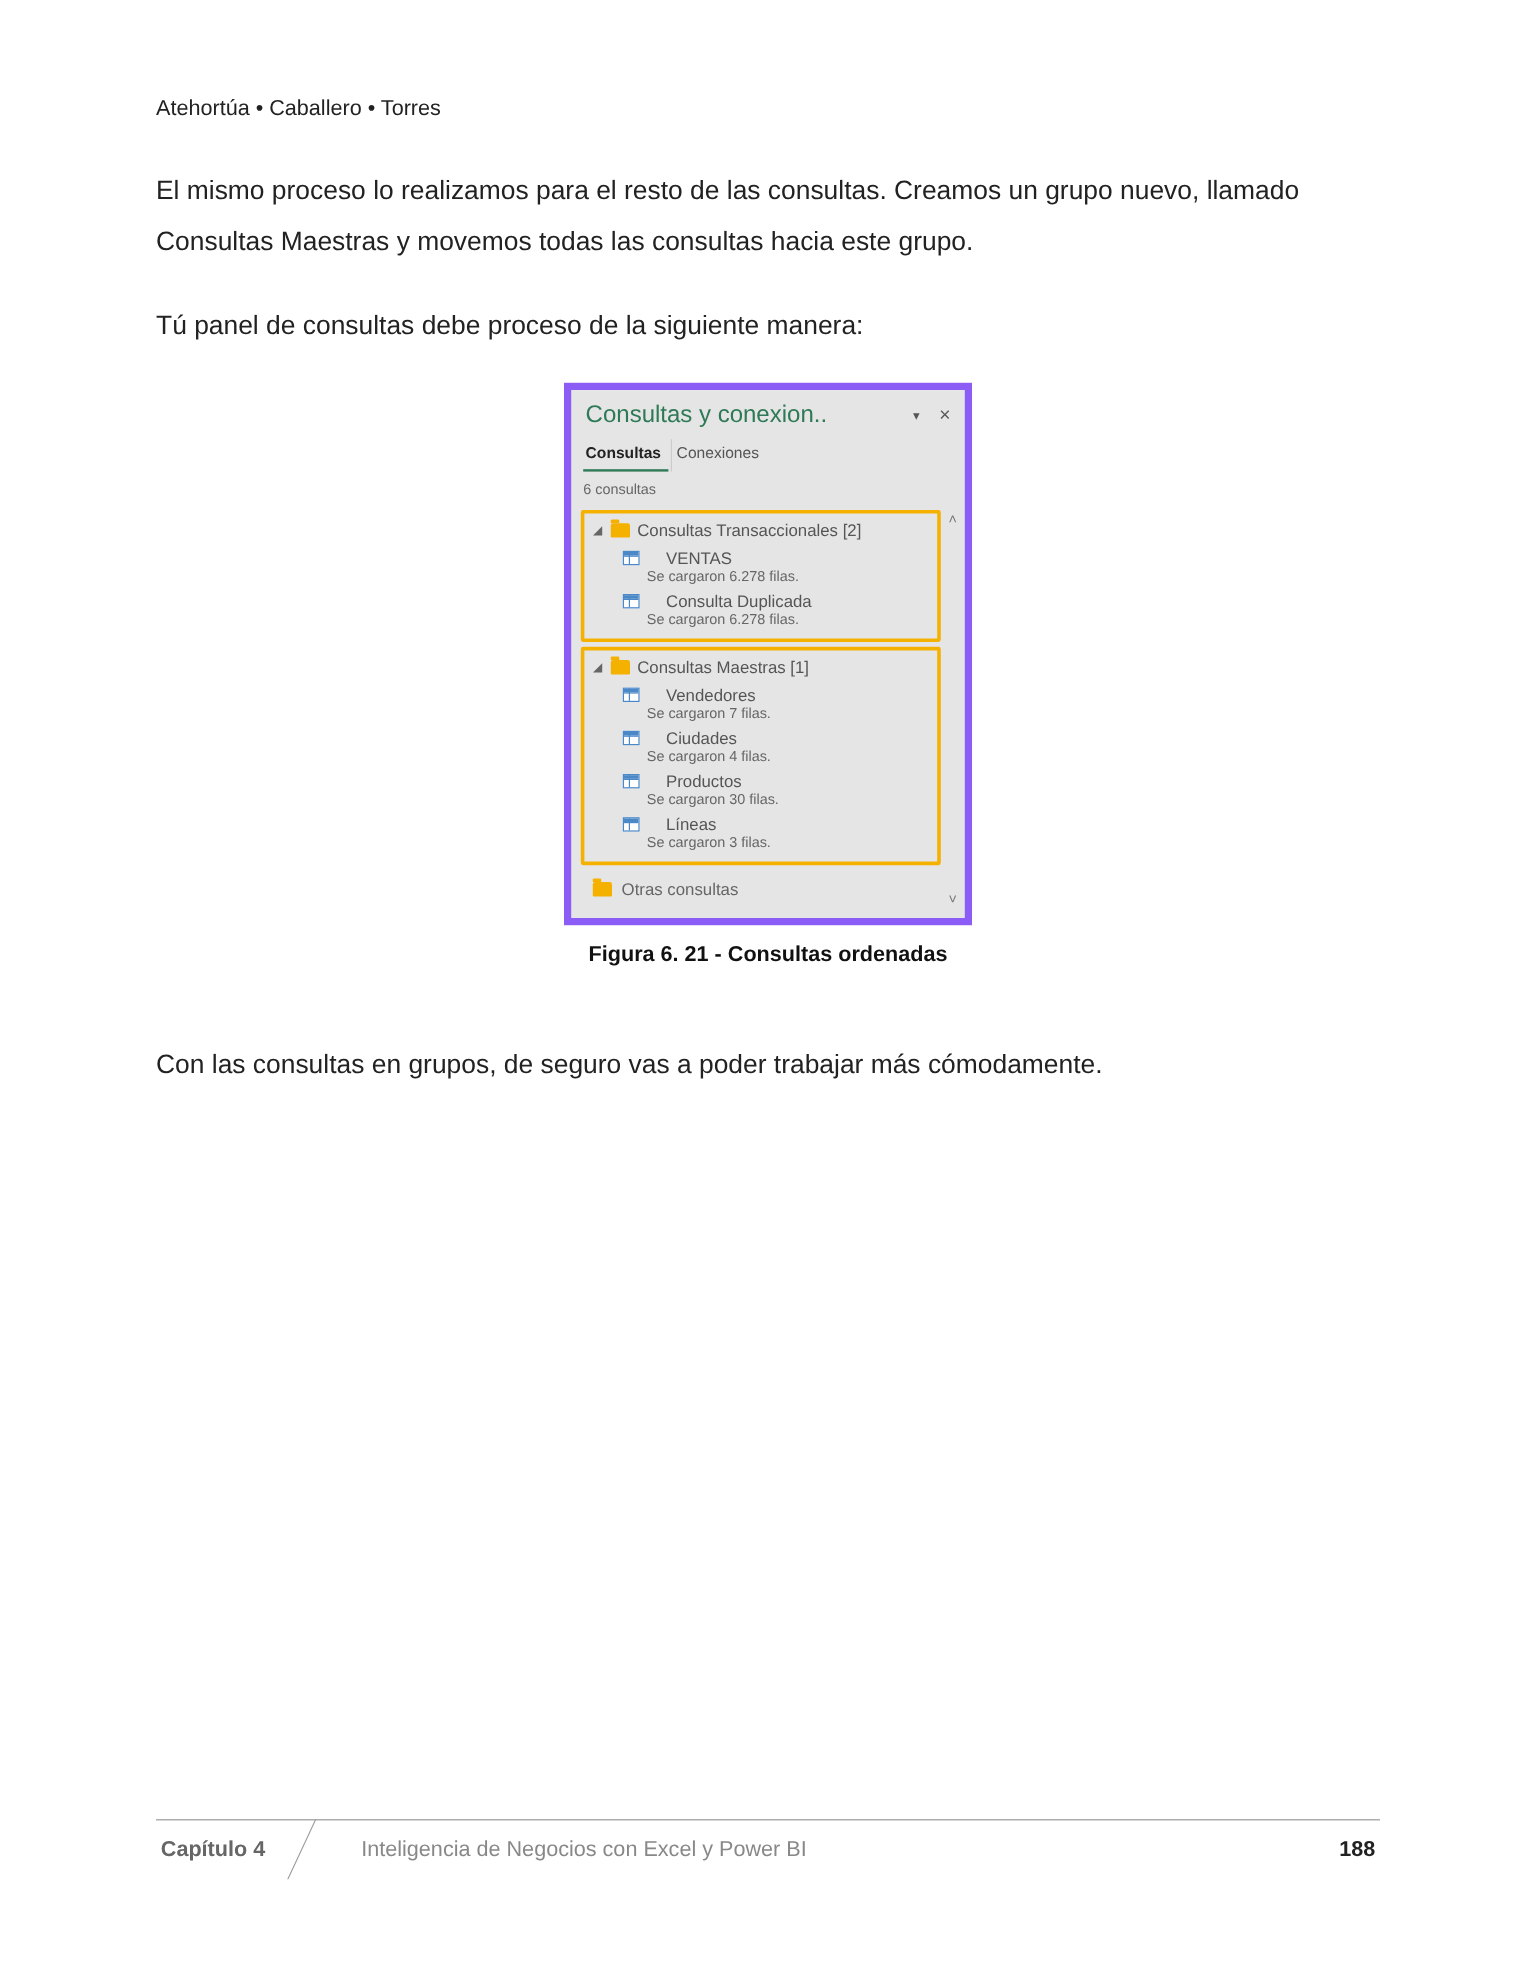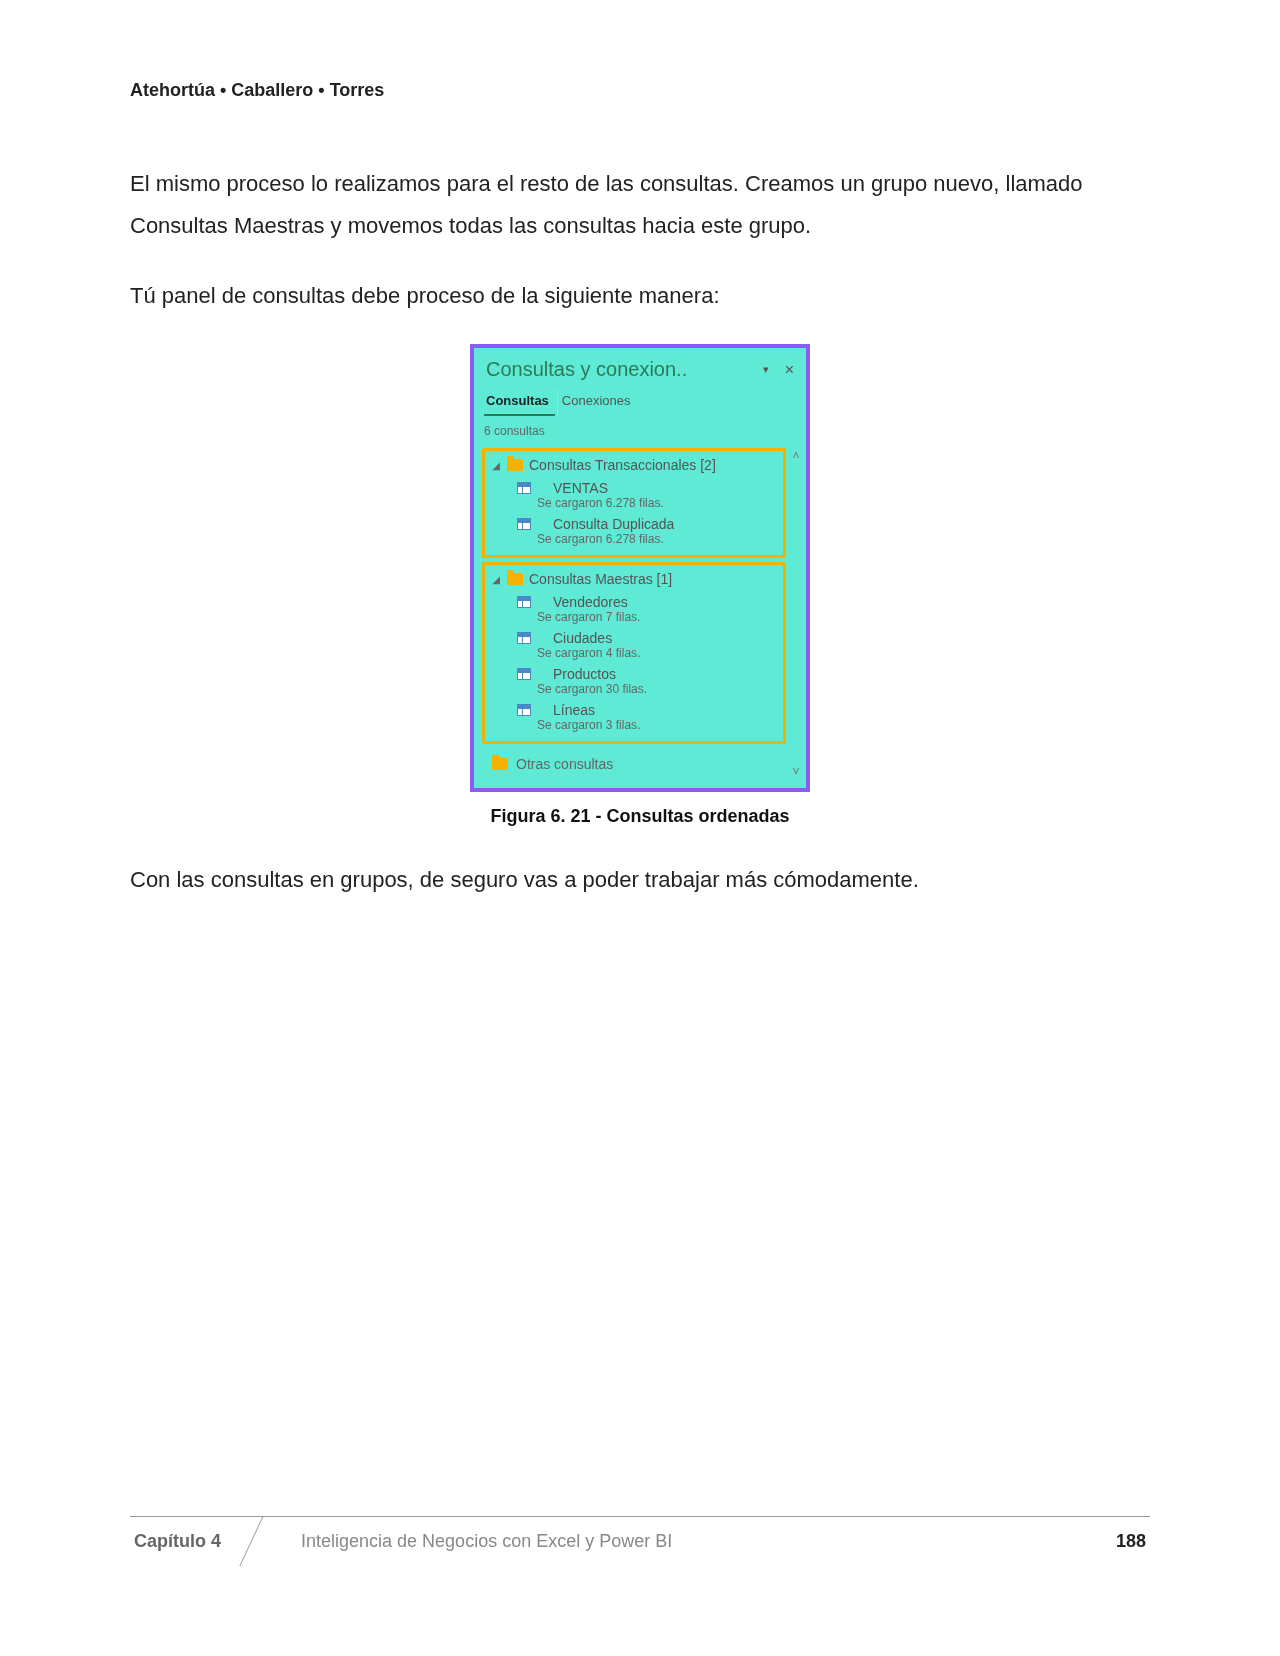--- a/index.html
+++ b/index.html
@@ -1,28 +1,28 @@
 <!DOCTYPE html>
 <html><head>
 <meta charset="utf-8">
 <style>
   * { box-sizing: border-box; margin: 0; padding: 0; }
   html, body { width: 1280px; height: 1656px; background: #fff; font-family: "Segoe UI", Arial, sans-serif; color: #222; }
   .page { position: relative; width: 1280px; height: 1656px; padding: 80px 130px 0 130px; }
-  .running-head { font-size: 18px; font-weight: 700; color: #222; margin-bottom: 62px; }
+  .running-head { font-size: 18px; font-weight: 400; color: #222; margin-bottom: 37px; }
   .body-text { font-size: 22px; line-height: 1.9; color: #222; margin-bottom: 28px; }
   .figure-wrap { text-align: center; margin: 20px 0 10px 0; }
   .figure-caption { font-size: 18px; font-weight: 700; color: #111; margin-top: 14px; }
 
   
   .pane {
     display: inline-block;
     width: 340px;
-    background: #5eead4;
-    border: 4px solid #8b5cf6;
+    background: #e5e5e5;
+    border: 6px solid #8b5cf6;
     text-align: left;
     vertical-align: top;
     position: relative;
     font-size: 14px;
   }
   .pane-header {
     display: flex;
     align-items: center;
     padding: 10px 8px 6px 12px;
   }
@@ -223,21 +223,21 @@
         <div class="pane-scroll">
           <span class="scroll-arrow">˄</span>
           <span class="scroll-arrow">˅</span>
         </div>
       </div>
     </div>
 
     <div class="figure-caption">Figura 6. 21 - Consultas ordenadas</div>
   </div>
 
-  <p class="body-text" style="margin-top:32px;">Con las consultas en grupos, de seguro vas a poder trabajar más cómodamente.</p>
+  <p class="body-text" style="margin-top:60px;">Con las consultas en grupos, de seguro vas a poder trabajar más cómodamente.</p>
 
   <div class="footer">
     <div class="chapter">Capítulo 4</div>
     <div class="sep"></div>
     <div class="title">Inteligencia de Negocios con Excel y Power BI</div>
     <div class="page-num">188</div>
   </div>
 </div>
 
 </body></html>

